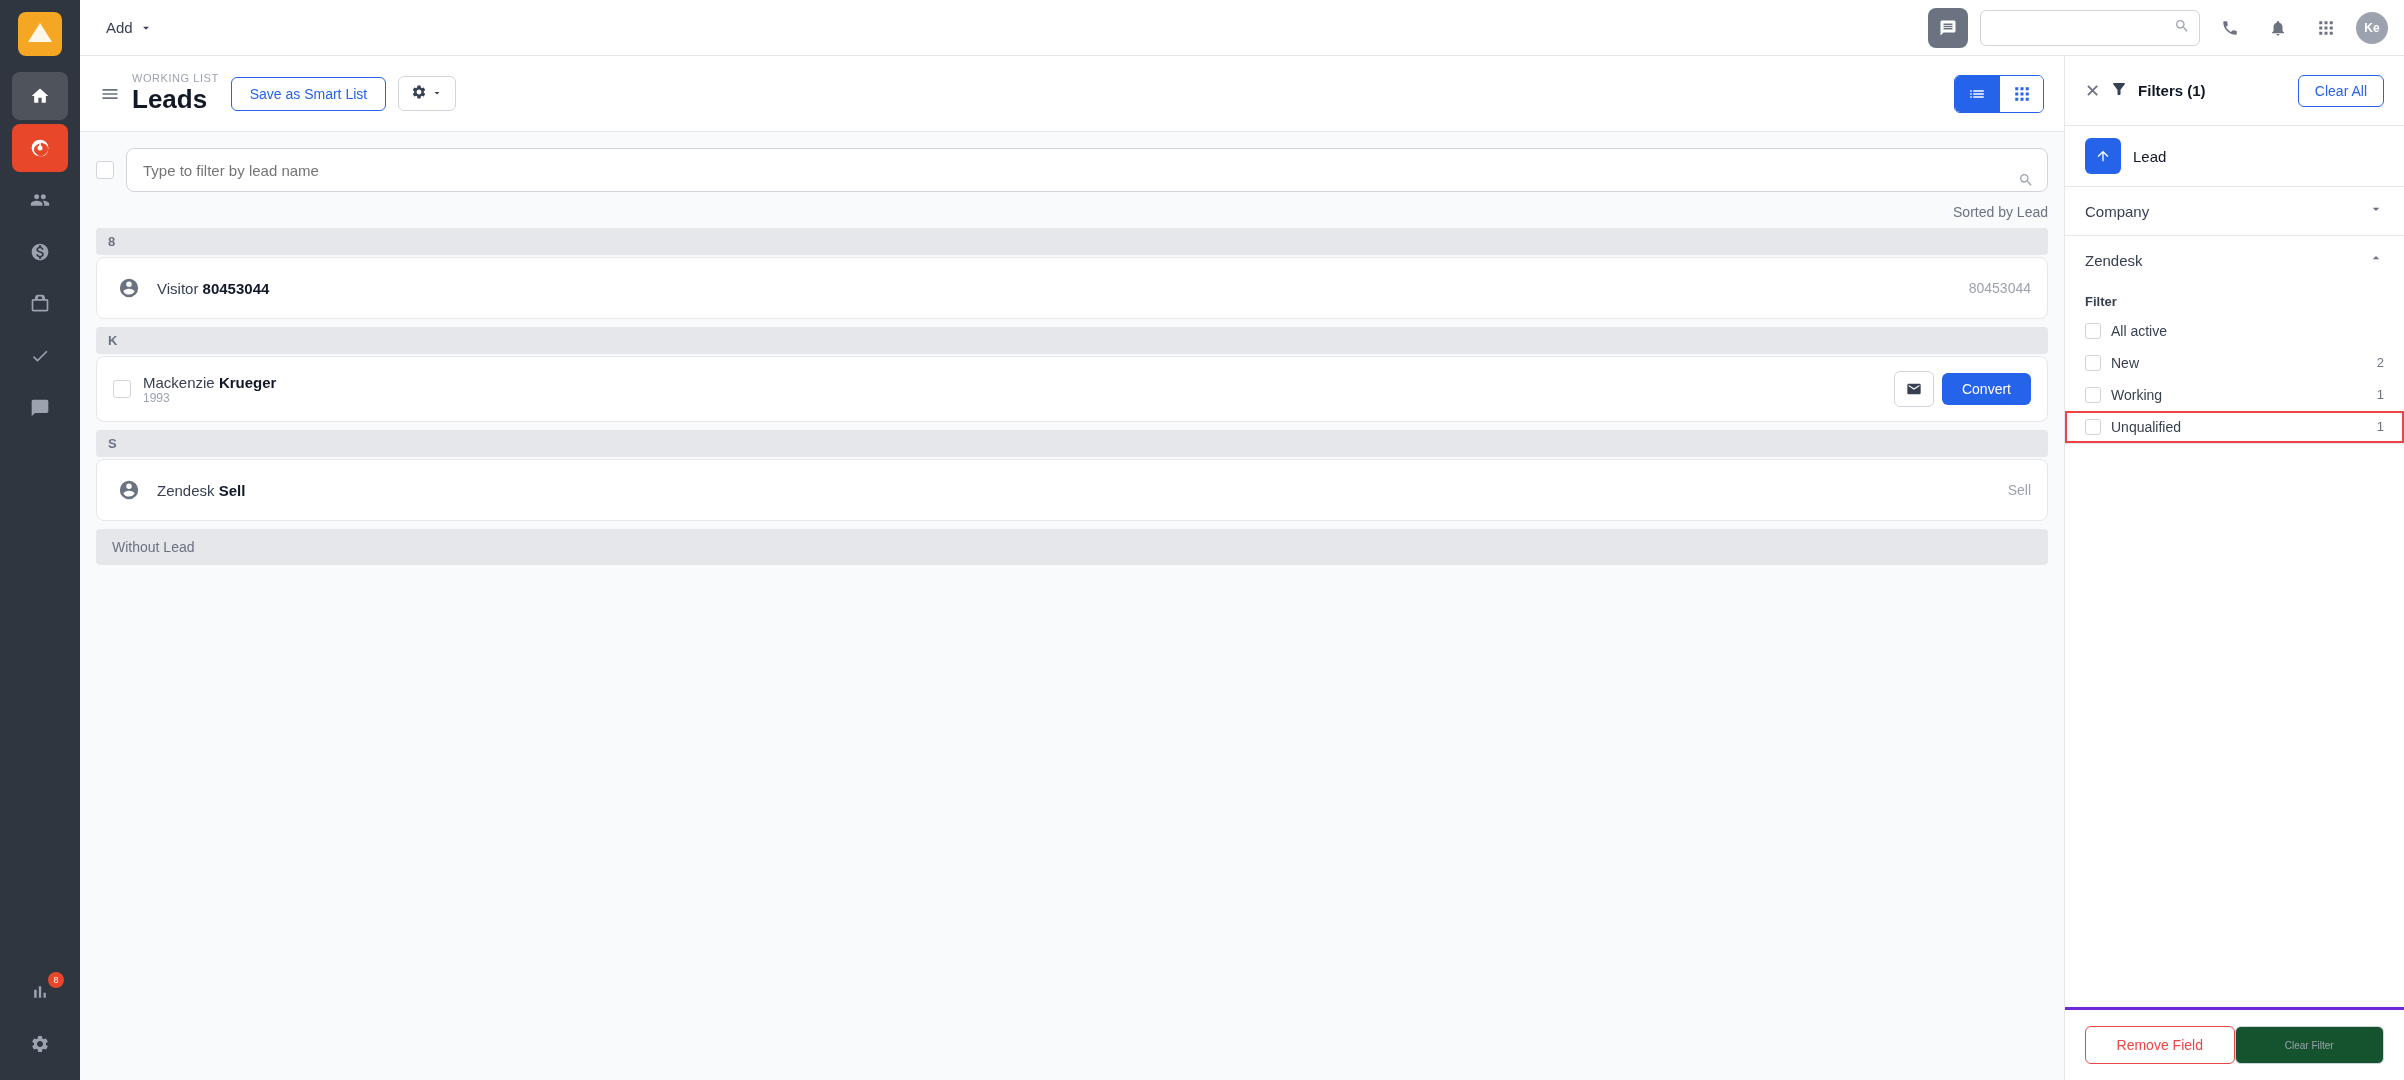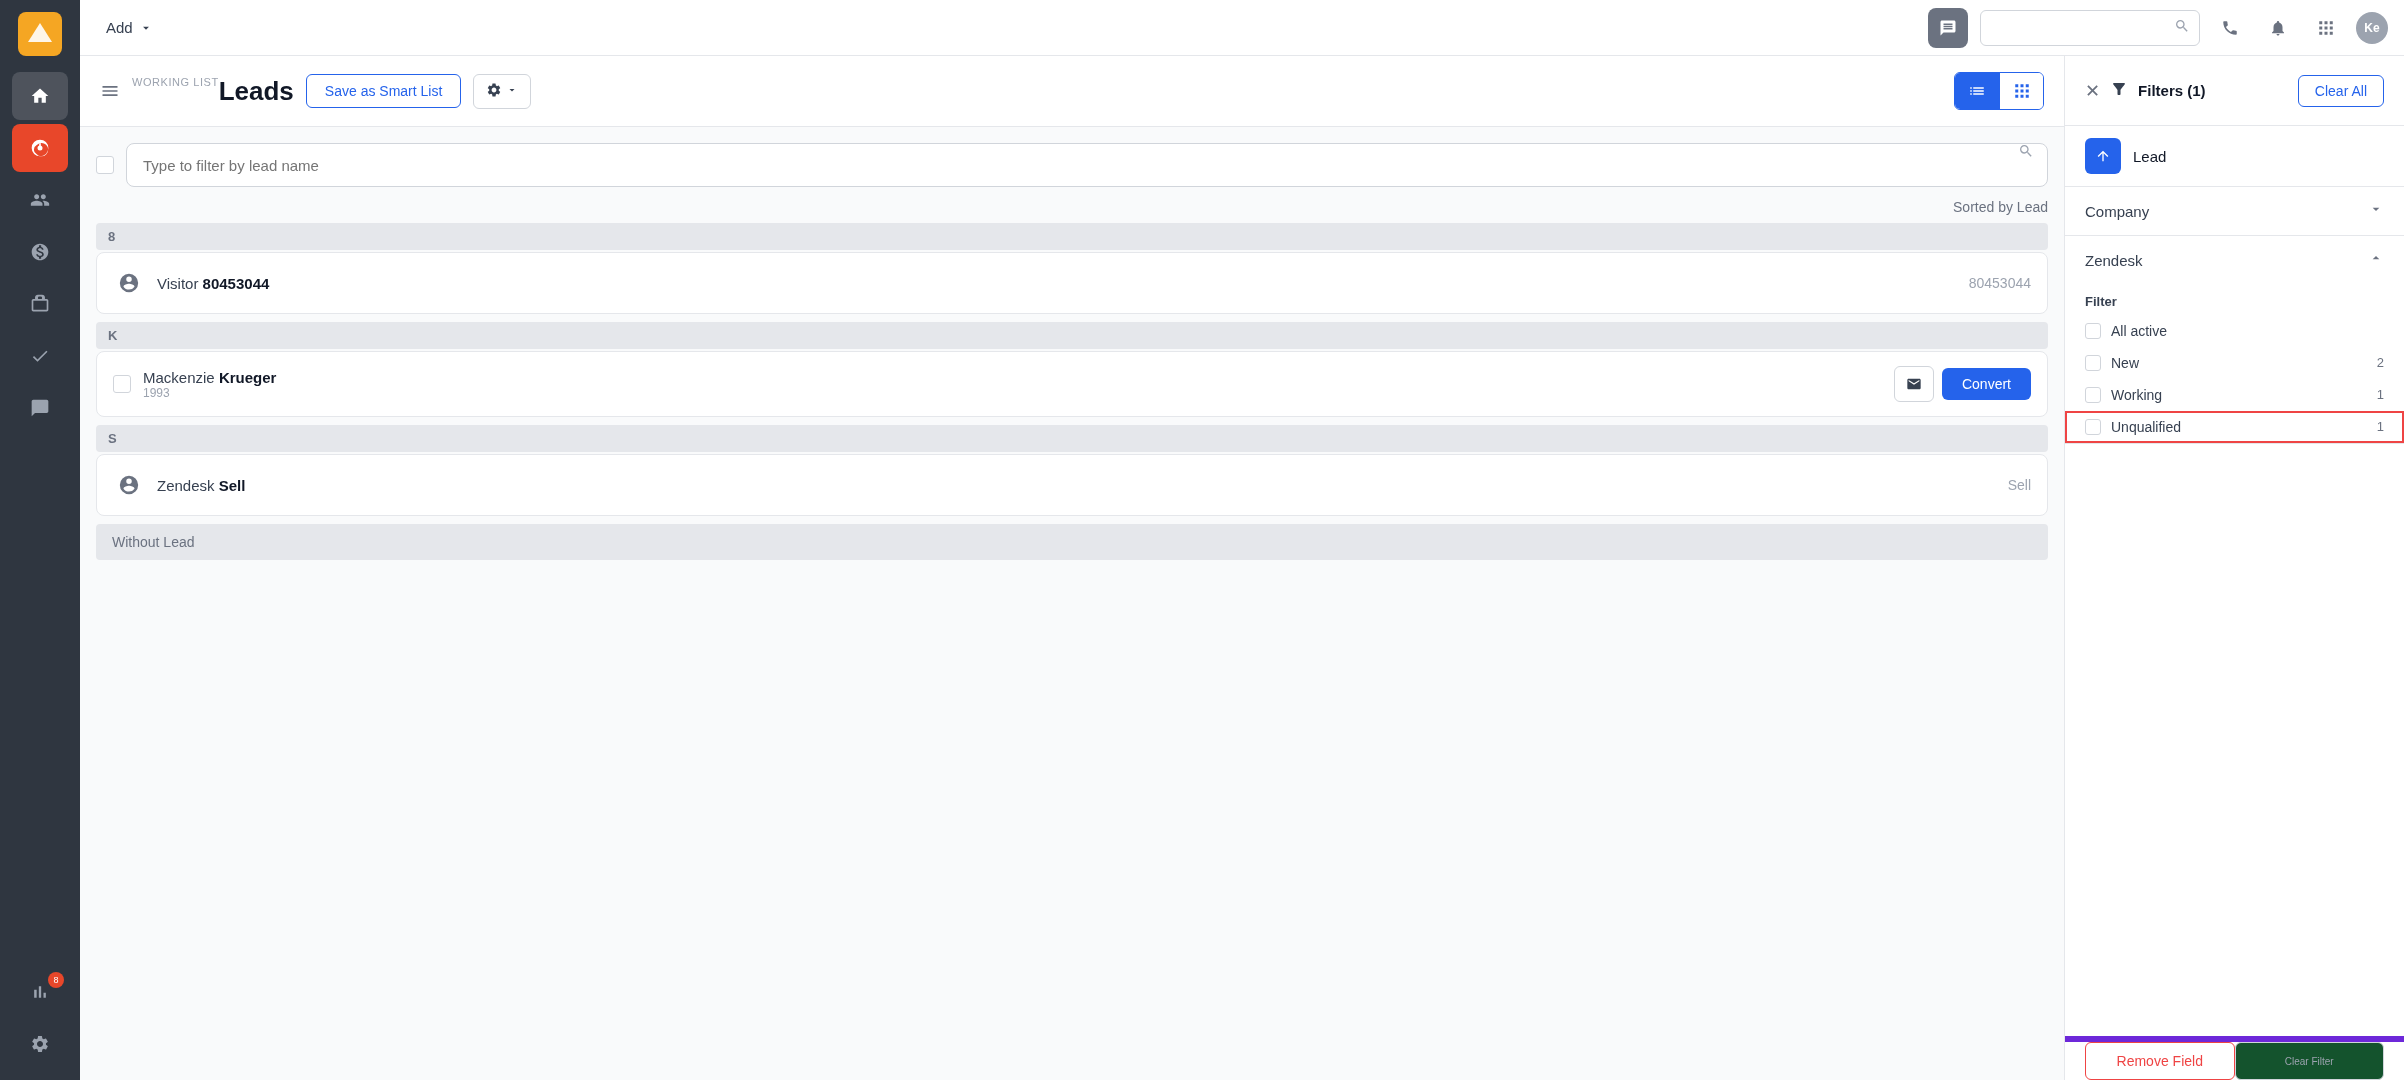--- a/index.html
+++ b/index.html
@@ -131,21 +131,21 @@
       display: flex;
       align-items: center;
       gap: 12px;
       border-bottom: 1px solid #e5e7eb;
     }
     .menu-icon {
       color: #6b7280; cursor: pointer;
       background: none; border: none;
       display: flex; align-items: center; justify-content: center;
     }
-    .list-header-title-group { display: flex; flex-direction: row; }
+    .list-header-title-group { display: flex; flex-direction: column; }
     .working-list-label {
       font-size: 11px; color: #9ca3af; font-weight: 500; text-transform: uppercase; letter-spacing: 0.05em;
     }
     .list-title {
       font-size: 26px; font-weight: 700; color: #111827;
     }
     .save-smart-list-btn {
       border: 1.5px solid #2563eb;
       background: #fff;
       color: #2563eb;
@@ -277,23 +277,23 @@
       background: #fff;
       cursor: pointer;
       flex-shrink: 0;
     }
     .filter-option-label { font-size: 14px; color: #374151; flex: 1; }
     .filter-option-count { font-size: 13px; color: #6b7280; }
 
     
     .filter-footer {
       display: flex;
-      padding: 0 20px;
+      padding: 16px 20px;
       margin-top: auto;
-      border-top: 6px solid #6d28d9;
+      border-top: 3px solid #6d28d9;
     }
     .remove-field-btn {
       flex: 1;
       border: 1.5px solid #ef4444;
       background: #fff;
       color: #ef4444;
       padding: 10px;
       border-radius: 6px;
       font-size: 14px; font-weight: 500;
       cursor: pointer;
@@ -549,21 +549,21 @@
             <svg width="18" height="18" viewBox="0 0 24 24" fill="currentColor">
                 <path d="M3 3h4v4H3zm0 7h4v4H3zm0 7h4v4H3zm7-14h4v4h-4zm0 7h4v4h-4zm0 7h4v4h-4zm7-14h4v4h-4zm0 7h4v4h-4zm0 7h4v4h-4z"></path>
               </svg>
           </button>
         </div>
       </div>
 
       <div class="list-content">
         <div class="search-bar-row">
           <div class="select-all-checkbox"></div>
-          <div style="flex:1; position:relative; display:flex; align-items:flex-start;">
+          <div style="flex:1; position:relative; display:flex; align-items:flex-end;">
             <input class="lead-search-input" type="text" placeholder="Type to filter by lead name" style="">
             <span style="position:absolute; right:14px; color:#9ca3af;">
               <svg width="16" height="16" viewBox="0 0 24 24" fill="currentColor">
                   <path d="M15.5 14h-.79l-.28-.27A6.471 6.471 0 0016 9.5 6.5 6.5 0 109.5 16c1.61 0 3.09-.59 4.23-1.57l.27.28v.79l5 4.99L20.49 19l-4.99-5zm-6 0C7.01 14 5 11.99 5 9.5S7.01 5 9.5 5 14 7.01 14 9.5 11.99 14 9.5 14z"></path>
                 </svg>
             </span>
           </div>
         </div>
 
         <div class="sorted-by">Sorted by Lead</div>

